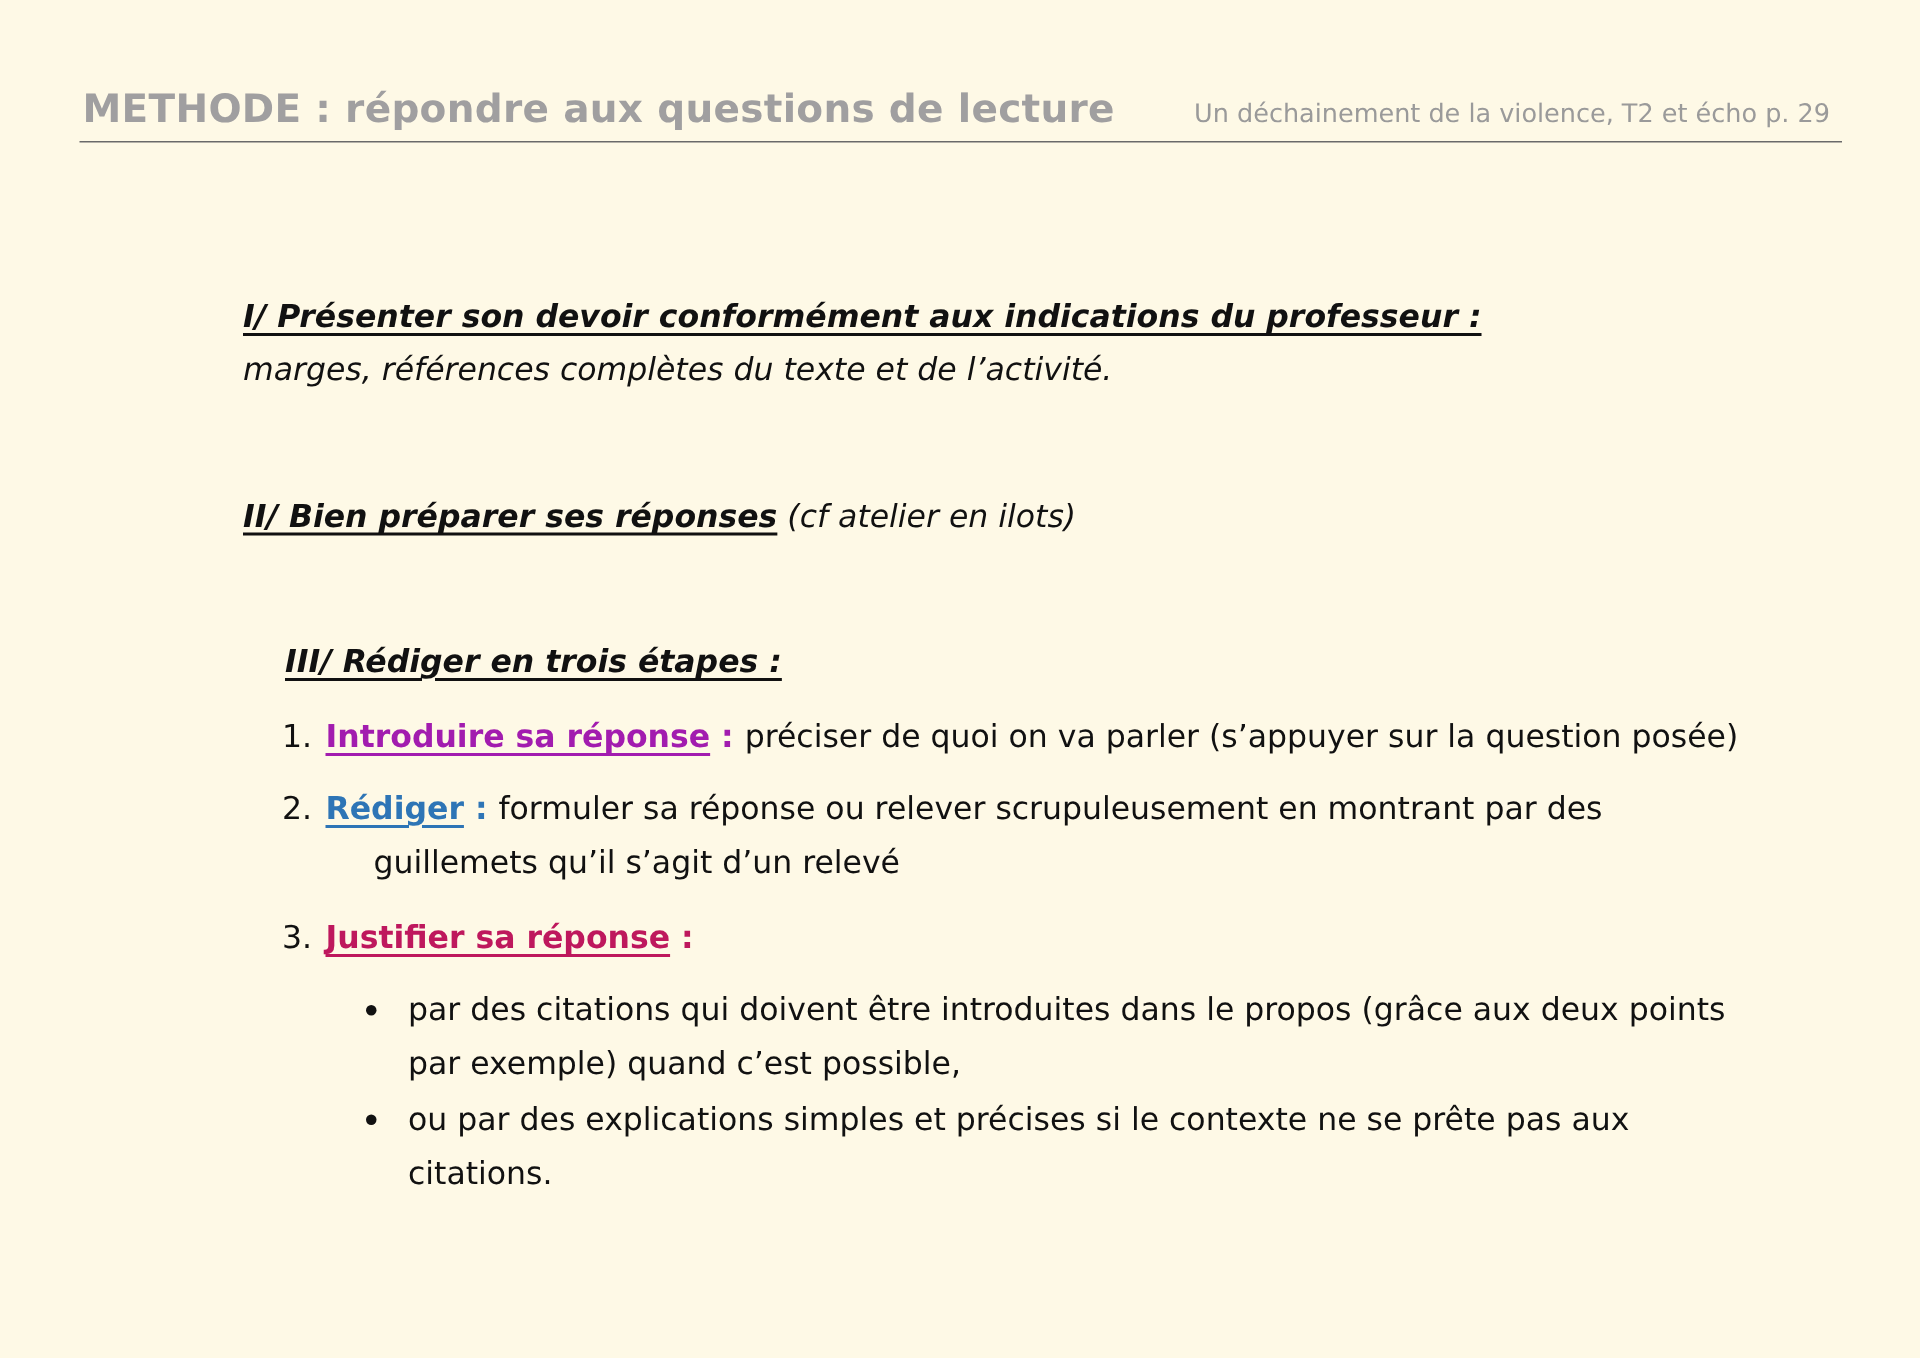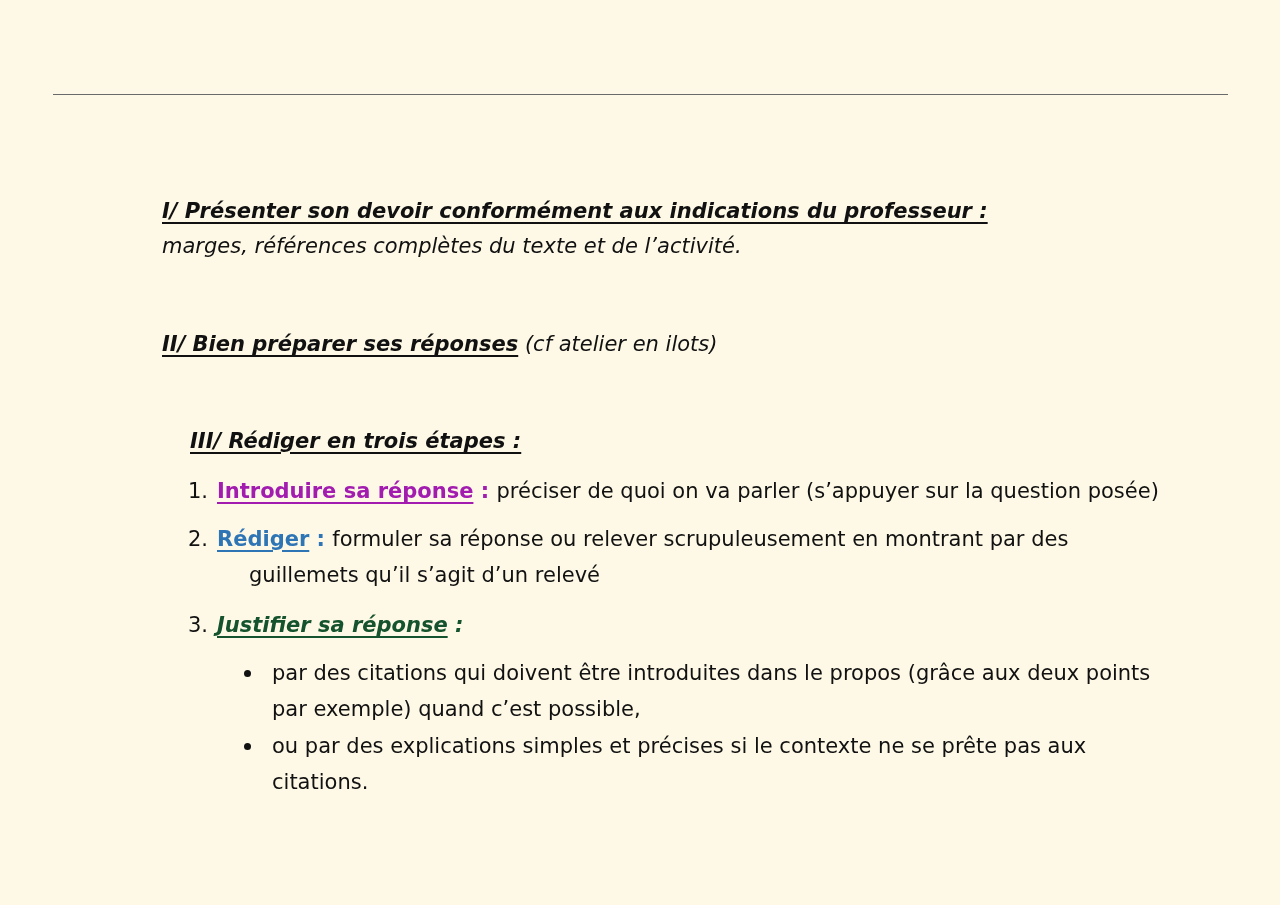--- a/index.html
+++ b/index.html
@@ -29,30 +29,32 @@
     .s1 { position: absolute; top: 0; }
     .s1b { position: absolute; top: 35px; }
     .s2 { position: absolute; top: 133px; }
     .s3 { position: absolute; top: 230px; margin-left: 28px; }
     .item { position: absolute; left: 26px; white-space: nowrap; line-height: 30px; }
     .num { display: inline-block; width: 29px; }
     .kw { font-weight: bold; text-decoration: underline; text-underline-offset: 4px; }
     .colon { font-weight: bold; }
     .green { color: #a21caf; text-align: right; }
     .blue { color: #2e75b6; }
-    .red { color: #14532d; font-style: italic; }
+    .red { color: #be185d; }
     .cont { position: absolute; left: 55px; white-space: nowrap; line-height: 30px; margin-left: 32px; }
     .bullet { position: absolute; left: 82px; white-space: nowrap; line-height: 30px; }
     .dot { position: absolute; left: 0; top: 12px; width: 7px; height: 7px; border-radius: 50%; background: #111; }
     .btext { position: absolute; left: 28px; white-space: nowrap; text-align: center; }
   </style>
 </head>
 <body>
 
 <div class="header">
+  <div class="header-title">METHODE : répondre aux questions de lecture</div>
+  <div class="header-sub">Un déchainement de la violence, T2 et écho p. 29</div>
 </div>
 
 <div class="content">
   <div class="line s1 sec-title">I/ Présenter son devoir conformément aux indications du professeur :</div>
   <div class="line s1b">marges, références complètes du texte et de l’activité.</div>
 
   <div class="line s2">
     <span class="sec-title">II/ Bien préparer ses réponses</span><span> (cf atelier en ilots)</span>
   </div>
 

